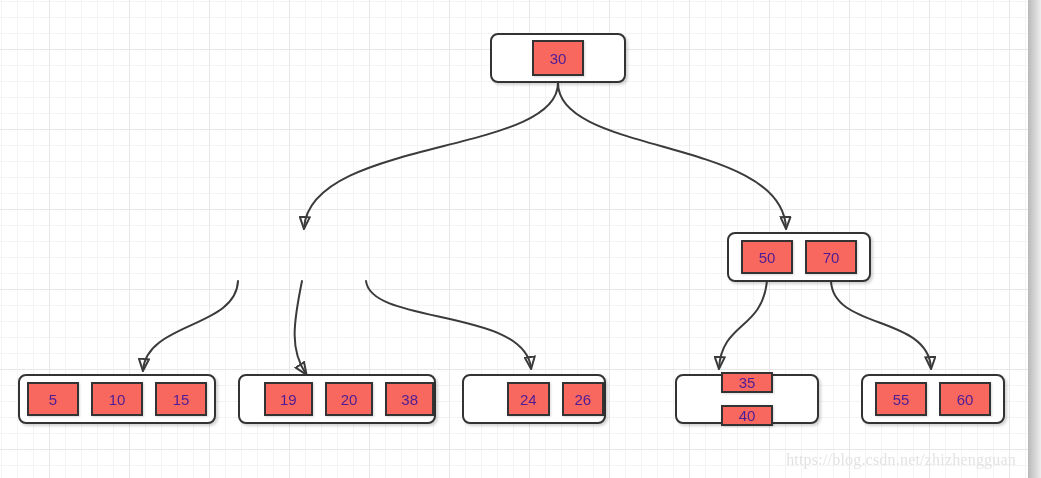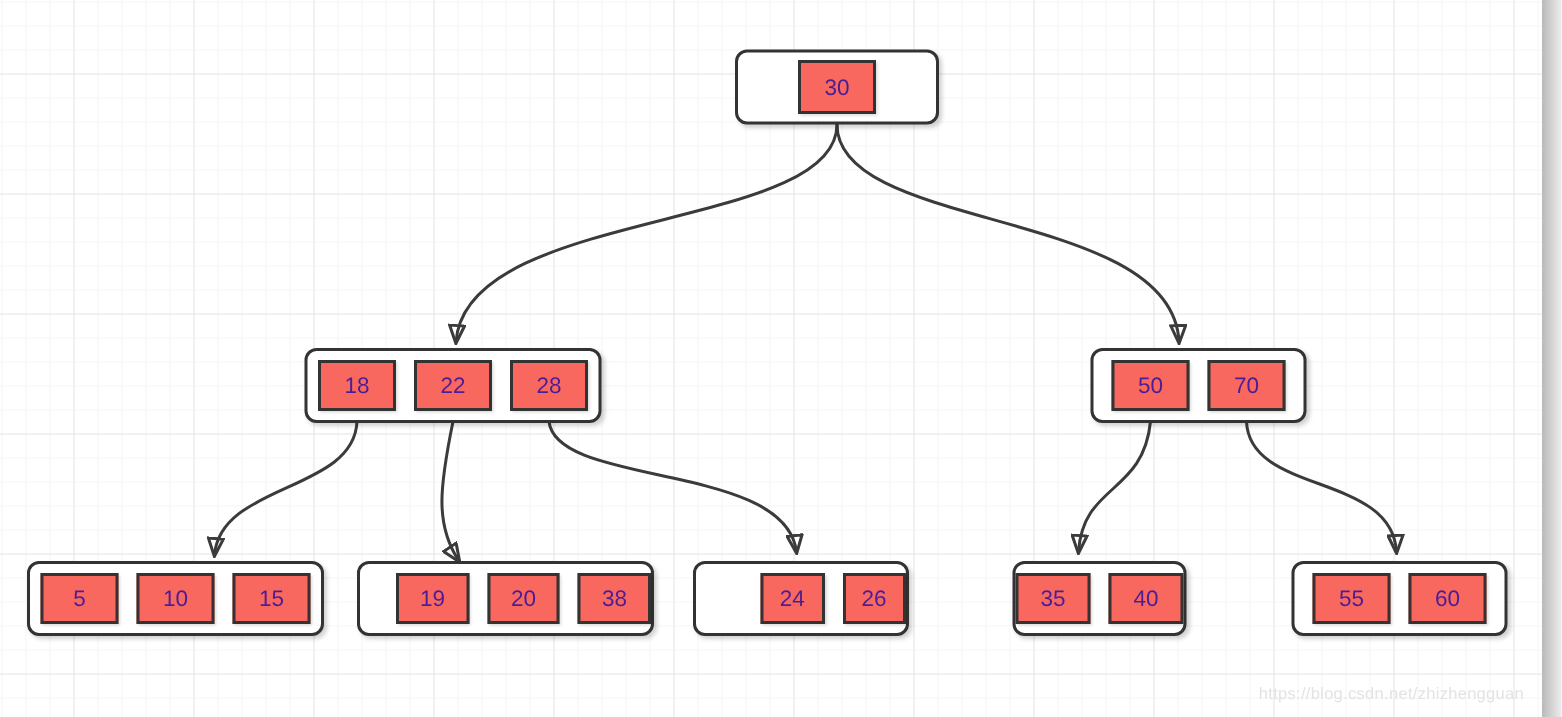--- a/index.html
+++ b/index.html
@@ -54,40 +54,41 @@
     color: #4c1d95;
     box-shadow: 1px 1px 2px rgba(0,0,0,0.15);
   }
   .n-root  { left: 490px; top: 33px;  width: 136px; }
   .n-root .cell { height: 36px; }
   .n-il    { left: 203px; top: 232px; width: 198px; }
   .n-ir    { left: 727px; top: 232px; width: 144px; }
   .n-l1    { left: 18px;  top: 374px; width: 198px; }
   .n-l2    { left: 238px; top: 374px; width: 198px; padding-left: 24px; }
   .n-l3    { left: 462px; top: 374px; width: 144px; padding-left: 43px; }
-  .n-l4    { left: 675px; top: 374px; width: 116px; }
+  .n-l4    { left: 675px; top: 374px; width: 144px; flex-direction: column; }
   .n-l5    { left: 861px; top: 374px; width: 144px; }
   svg.edges {
     position: absolute; left: 0; top: 0;
     width: 1041px; height: 478px;
     pointer-events: none;
   }
   svg.edges path {
     fill: none;
     stroke: #3b3b3b;
     stroke-width: 2;
     stroke-linecap: round;
   }
   .watermark {
     position: absolute;
     right: 12px; bottom: 9px;
-    font-size: 11px;
+    font-size: 16px;
     color: #e3e3e3;
     letter-spacing: 0.2px;
     white-space: nowrap;
+    font-family: Liberation Serif, serif;
   }
 </style>
 </head>
 <body>
 
 <div class="canvas">
 
   <svg class="edges">
     <defs>
       <marker id="arrow" markerUnits="userSpaceOnUse" markerWidth="14" markerHeight="12" refX="12" refY="6" orient="auto">
@@ -100,25 +101,20 @@
     <path d="M 302 281 C 293 325, 290 350, 306 374" marker-end="url(#arrow)"></path>
     <path d="M 366 281 C 371 325, 524 308, 531 368" marker-end="url(#arrow)"></path>
     <path d="M 767 281 C 762 330, 722 322, 719 368" marker-end="url(#arrow)"></path>
     <path d="M 831 281 C 833 330, 928 315, 931 368" marker-end="url(#arrow)"></path>
   </svg>
 
   <div class="node n-root">
     <div class="cell">30</div>
   </div>
 
-  <div class="node n-il">
-    <div class="cell">18</div>
-    <div class="cell">22</div>
-    <div class="cell">28</div>
-  </div>
 
   <div class="node n-ir">
     <div class="cell">50</div>
     <div class="cell">70</div>
   </div>
 
   <div class="node n-l1">
     <div class="cell">5</div>
     <div class="cell">10</div>
     <div class="cell">15</div>

